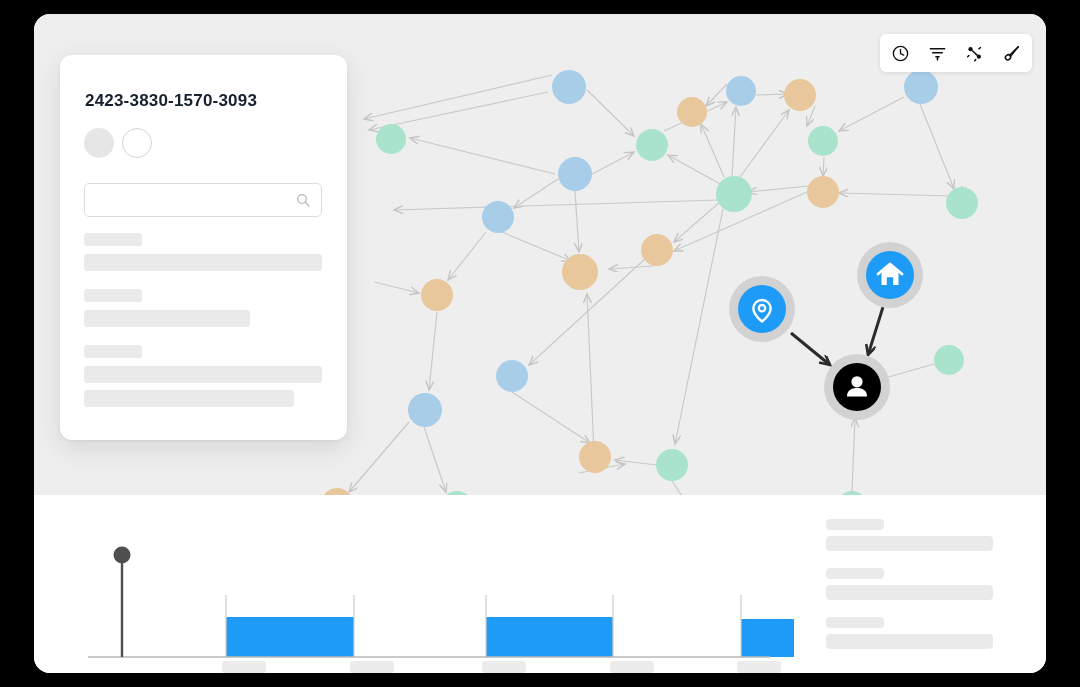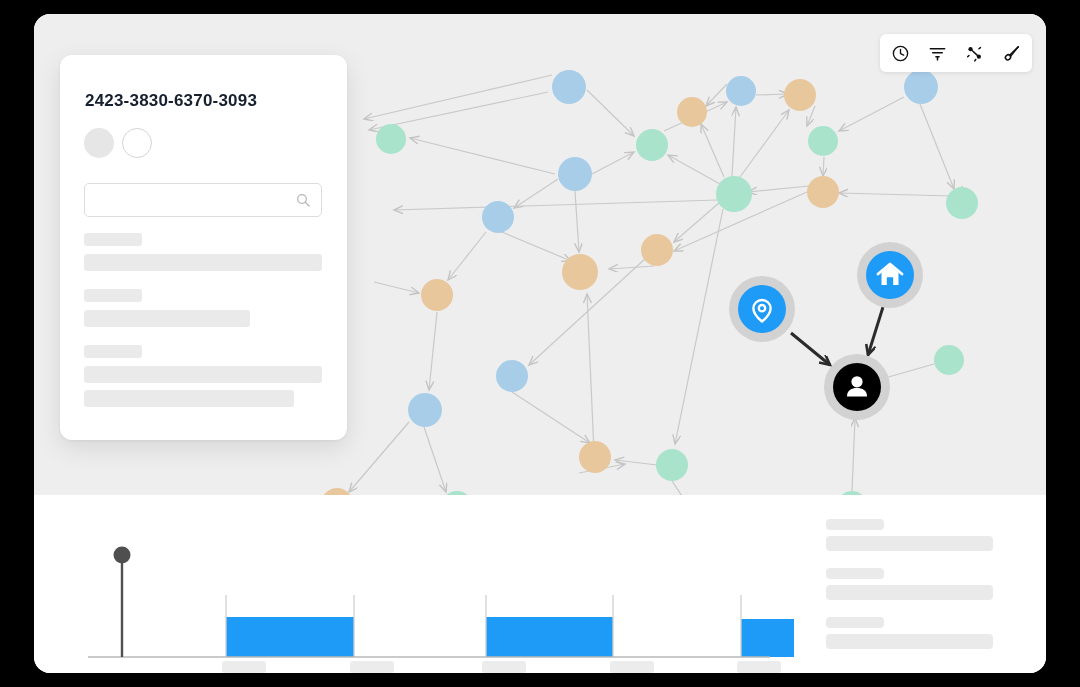--- a/index.html
+++ b/index.html
@@ -282,21 +282,21 @@
       <div class="tool-btn" title="Style">
         <svg width="19" height="19" viewBox="0 0 24 24" fill="none" stroke="currentColor" stroke-width="1.9" stroke-linecap="round">
           <path d="M20.5 3.6 L9.6 14.2"></path>
           <path d="M20.5 3.6 L10.8 15.6"></path>
           <ellipse cx="7.6" cy="16.8" rx="3.4" ry="3" transform="rotate(-40 7.6 16.8)"></ellipse>
         </svg>
       </div>
     </div>
 
     <div id="detail-card">
-      <div id="card-title">2423-3830-6370-3093</div>
+      <div id="card-title">2423-3830-1570-3093</div>
 
       <div id="card-avatars">
         <div class="avatar-filled"></div>
         <div class="avatar-outline"></div>
       </div>
 
       <div id="card-search">
         <input type="text" placeholder="" style="">
         <span id="search-icon">
           <svg width="16" height="16" viewBox="0 0 24 24" fill="none" stroke="currentColor" stroke-width="1.9" stroke-linecap="round">

